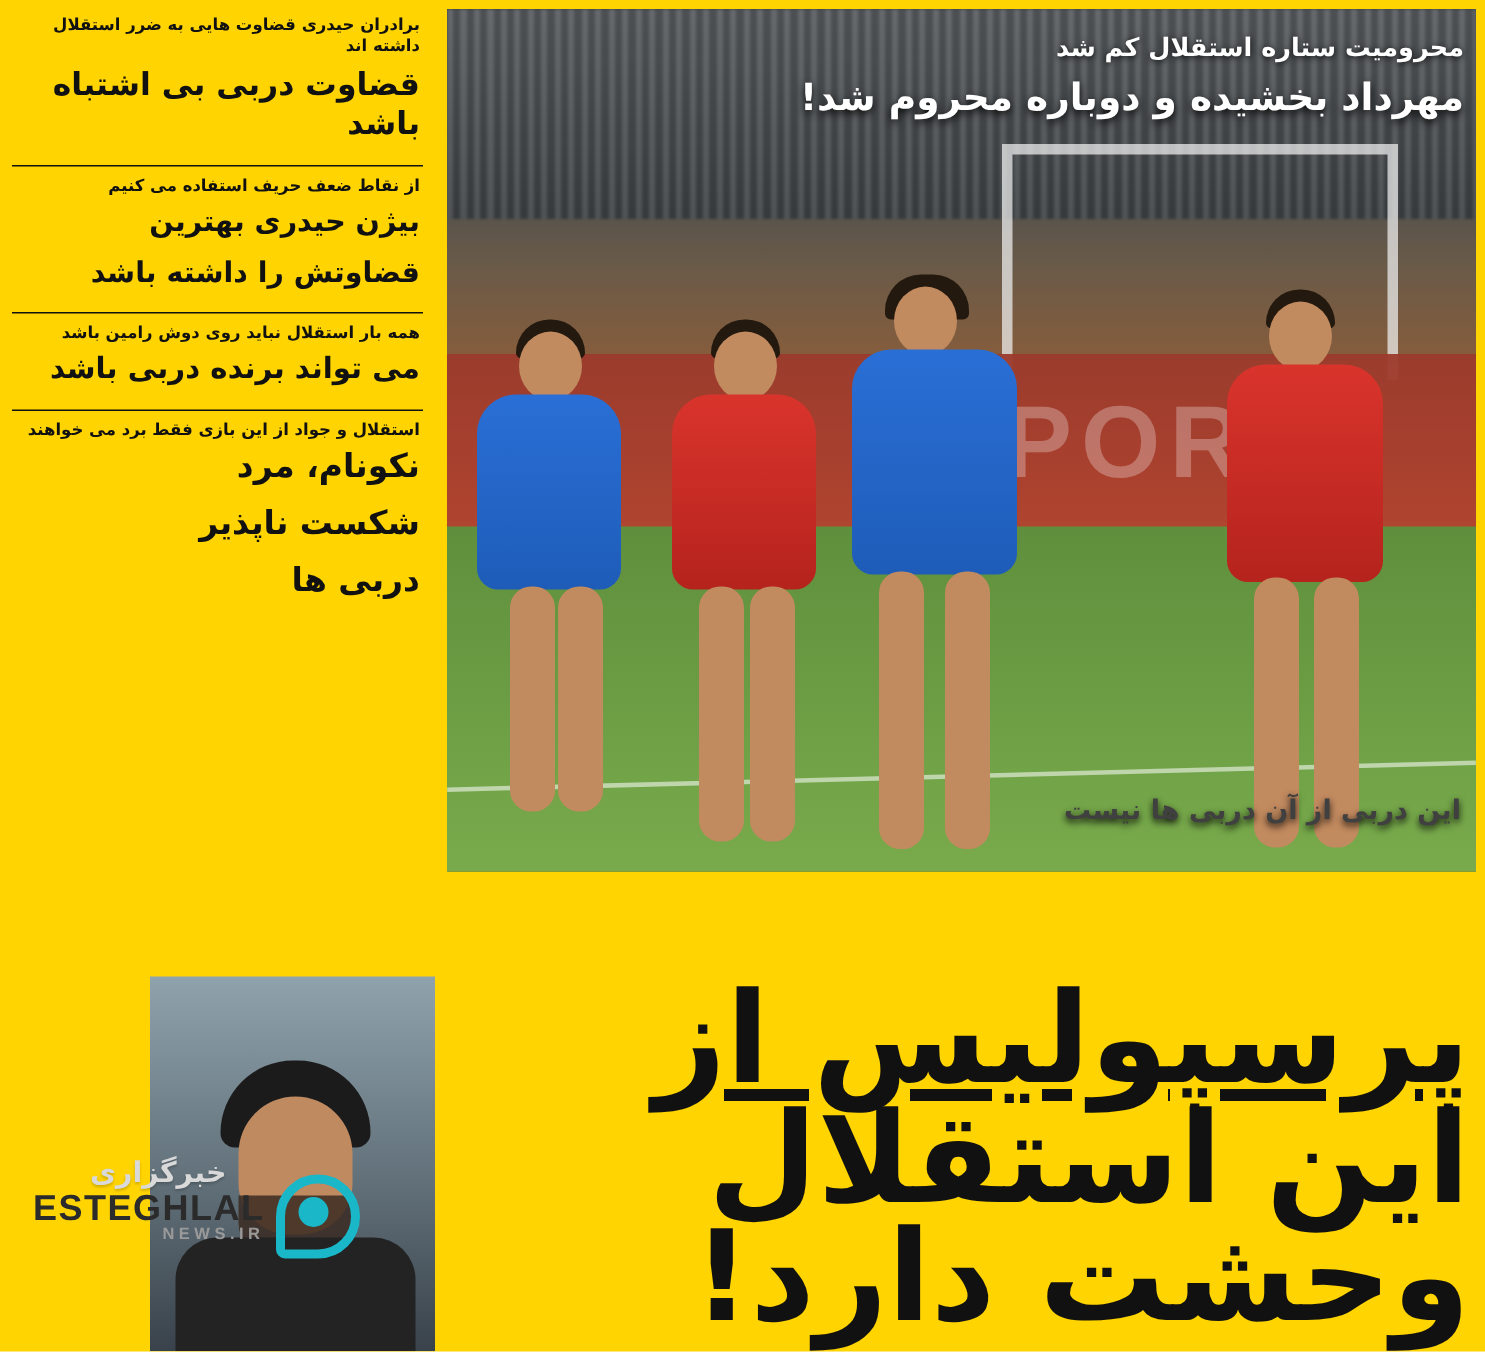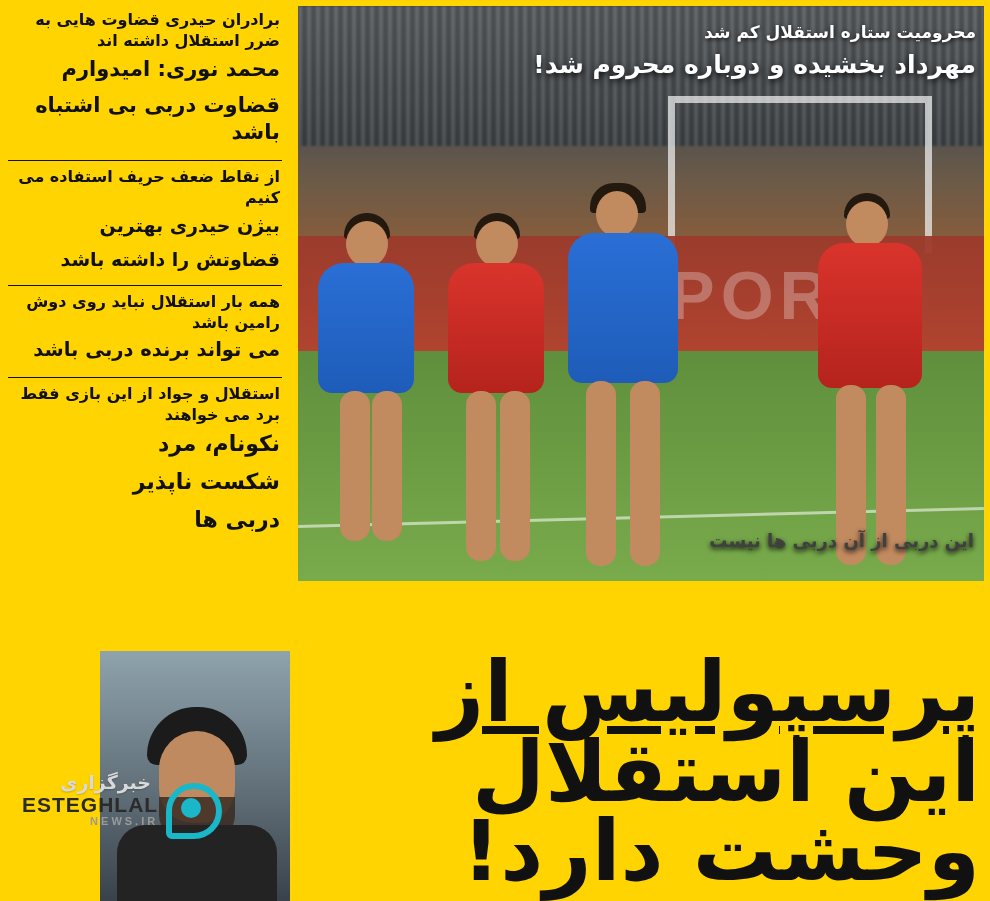--- a/index.html
+++ b/index.html
@@ -29,21 +29,21 @@
     overflow: hidden;
   }
   .sidebar-inner {
     position: absolute;
     top: 0;
     right: 8px;
     left: 8px;
   }
   .kicker {
     text-align: right;
-    font-size: 16px;
+    font-size: 11px;
     color: #111;
     padding: 6px 2px 2px 2px;
     line-height: 1.3;
     border-top: 1px solid #111;
     margin-top: 6px;
     font-weight: 600;
   }
   .kicker.first { border-top: none; margin-top: 0; padding-top: 10px; }
   .headline {
     text-align: right;
@@ -311,21 +311,21 @@
   }
   .wm-mark .dot {
     position: absolute;
     top: 15px; left: 15px;
     width: 20px; height: 20px;
     border-radius: 50%;
     background: #19b7c8;
   }
   .wm-text { line-height: 1.05; }
   .wm-text .t1 {
-    font-size: 21px;
+    font-size: 24px;
     font-weight: bold;
     color: #2b2b2b;
     letter-spacing: 1px;
     font-family: "Liberation Sans", sans-serif;
   }
   .wm-text .t2 {
     font-size: 11px;
     font-weight: bold;
     color: #9a9a9a;
     letter-spacing: 3px;
@@ -345,21 +345,20 @@
 </head>
 <body>
 
 <div class="page">
 
   <div class="sidebar">
     <div class="sidebar-inner">
 
       <div>
         <div class="kicker first">برادران حیدری قضاوت هایی به ضرر استقلال داشته اند</div>
-        <div class="headline h1">محمد نوری: امیدوارم</div>
         <div class="headline h1">قضاوت دربی بی اشتباه باشد</div>
       </div>
 
 
       <div>
         <div class="kicker">از نقاط ضعف حریف استفاده می کنیم</div>
         <div class="headline h3">بیژن حیدری بهترین</div>
         <div class="headline h3">قضاوتش را داشته باشد</div>
       </div>
 

